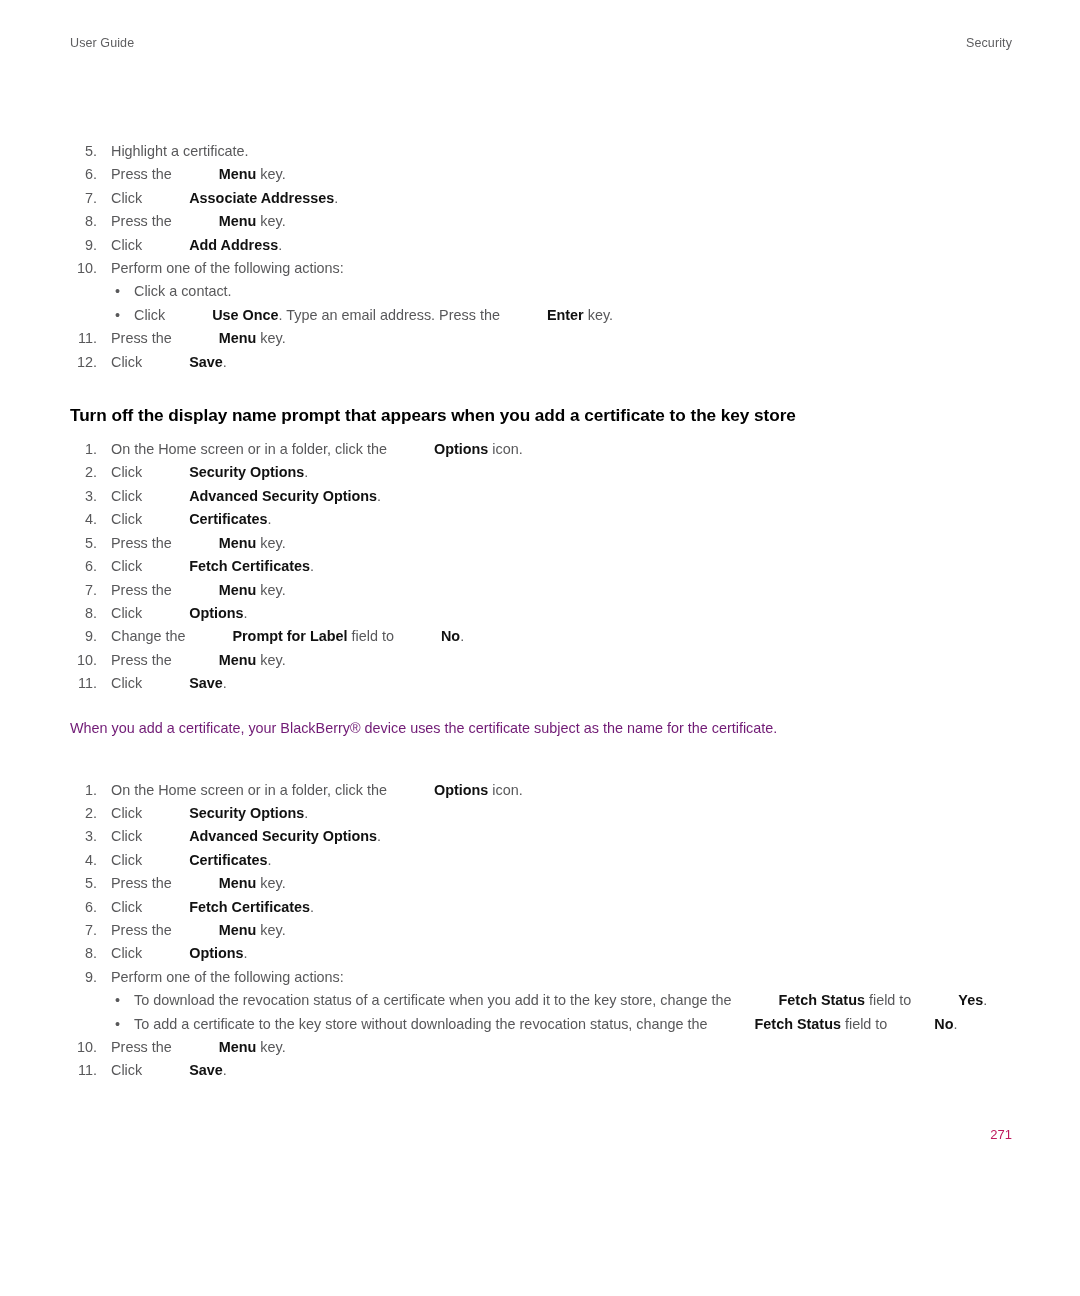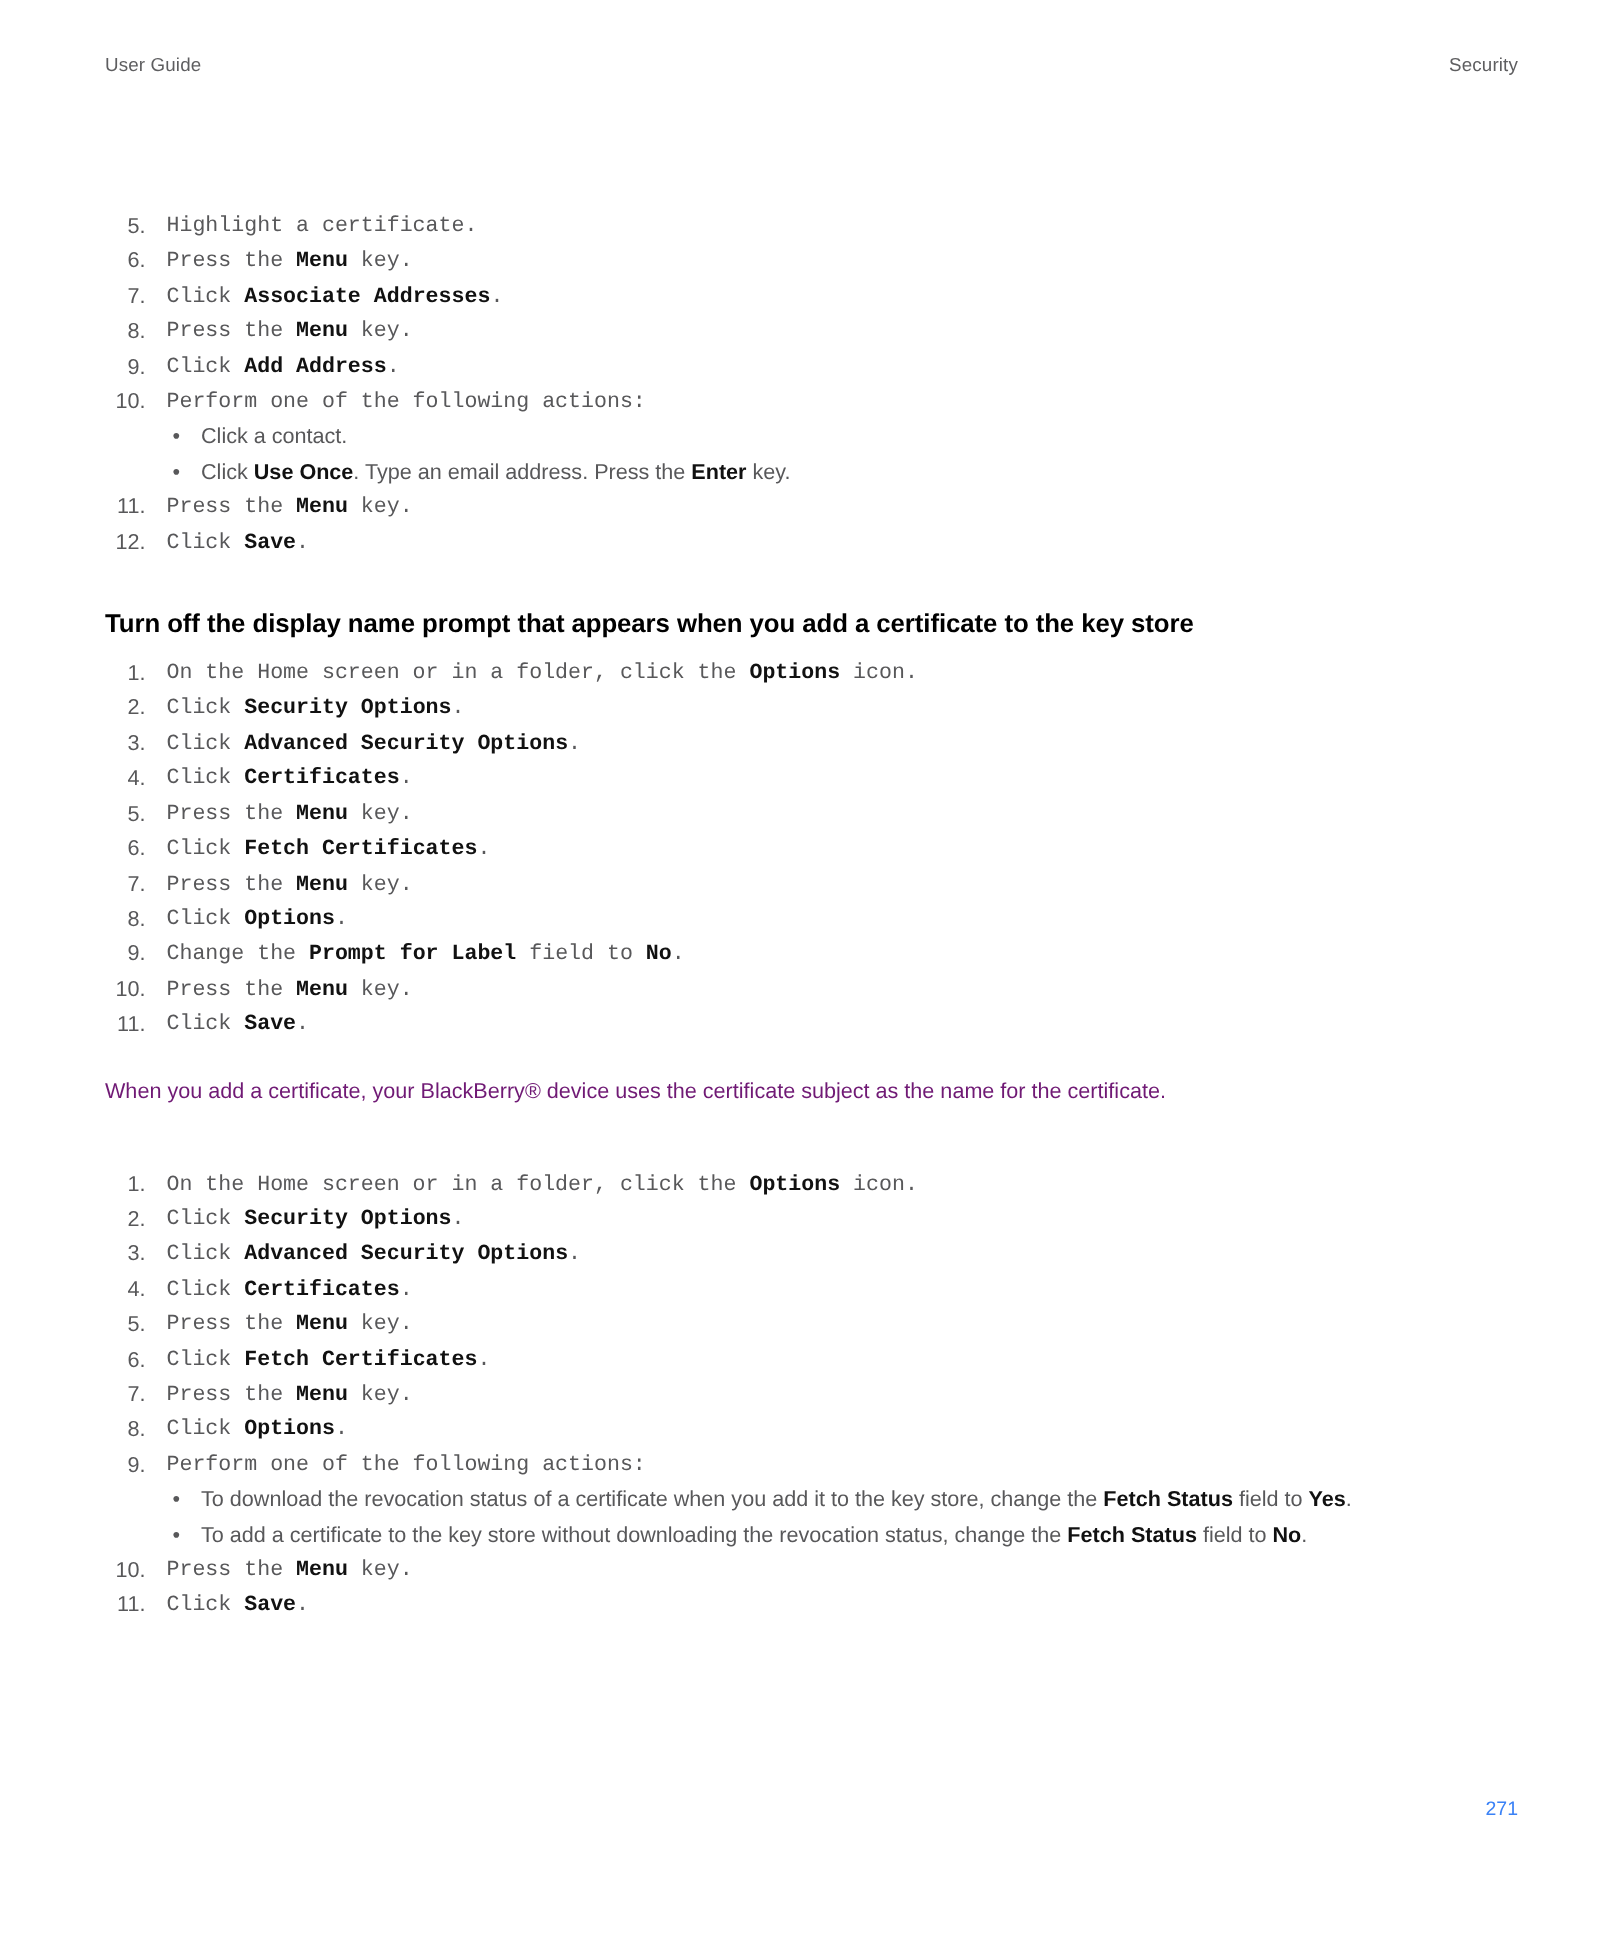--- a/index.html
+++ b/index.html
@@ -60,21 +60,20 @@
   ol.steps > li > .num {
     position: absolute;
     left: 0;
     width: 27px;
     text-align: right;
     color: #58585a;
     font-size: 14.4px;
   }
   ol.steps > li > .txt {
     display: block;
-    font-family: Liberation Mono, monospace;
   }
 
   
   ul.sub {
     list-style: none;
     margin: 0;
     padding: 0;
   }
   ul.sub > li {
     position: relative;
@@ -103,35 +102,35 @@
   }
 
   
   p.body-para {
     font-size: 14.4px;
     line-height: 22px;
     color: #701a75;
     margin: 0;
   }
 
-  b, strong { color: #111111; font-weight: bold; }
+  b, strong { color: #111111; font-weight: bold; margin-left: 43px; }
 
   
   .block-gap-heading { height: 30px; }
   .block-gap-after-heading { height: 12px; }
   .block-gap-para { height: 21px; }
   .block-gap-before-heading2 { height: 28px; }
 
   
   .page-number {
     position: absolute;
-    top: 1198px;
+    top: 1127px;
     right: 68px;
     font-size: 13px;
-    color: #3b82f6;
+    color: #be185d;
   }
 </style>
 </head>
 <body>
 
 <div class="page">
 
   <div class="running-header">
     <span>User Guide</span>
     <span>Security</span>

